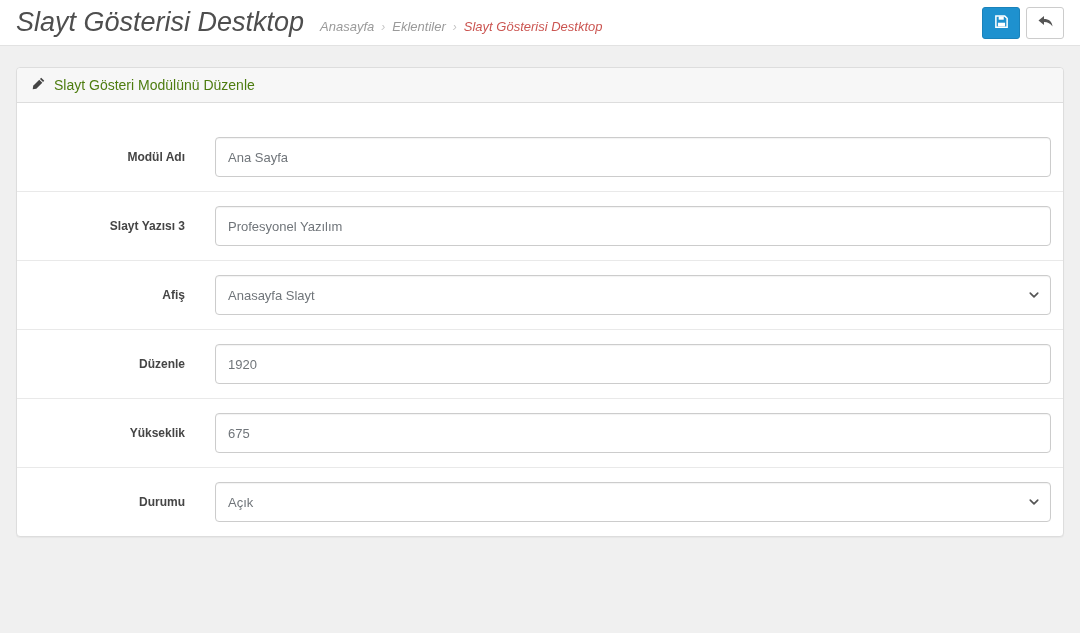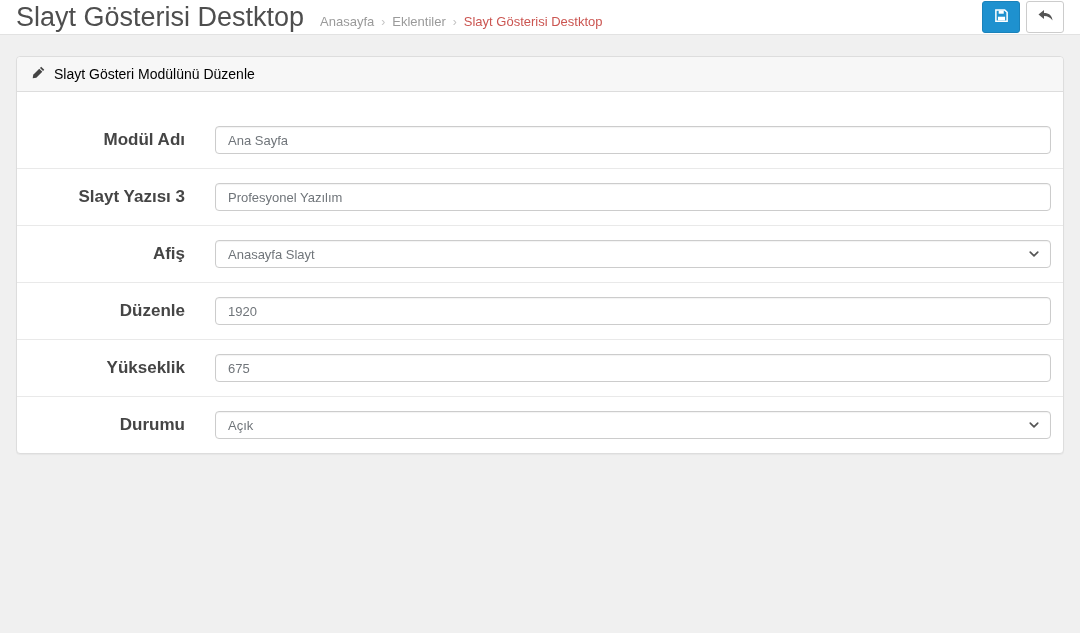--- a/index.html
+++ b/index.html
@@ -5,26 +5,27 @@
   * { box-sizing: border-box; margin: 0; padding: 0; }
   html, body { width: 1080px; height: 633px; overflow: hidden; }
   body {
     font-family: "Liberation Sans", sans-serif;
     background: #f0f0f0;
     color: #444;
   }
 
   
   .topbar {
-    height: 35px;
+    height: 46px;
     background: #fff;
     border-bottom: 1px solid #e2e2e2;
     display: flex;
     align-items: center;
     padding: 0 16px;
+    font-style: italic;
   }
   .page-title {
     font-size: 27px;
     font-weight: 300;
     color: #4e4e4e;
     margin-right: 16px;
     white-space: nowrap;
   }
   .breadcrumb {
     display: flex;
@@ -71,46 +72,46 @@
     border: 1px solid #ddd;
     border-radius: 4px;
     box-shadow: 0 1px 1px rgba(0,0,0,.04);
   }
   .panel-heading {
     background: #f7f7f7;
     border-bottom: 1px solid #ddd;
     border-radius: 4px 4px 0 0;
     padding: 9px 15px;
     font-size: 14px;
-    color: #000000;
+    color: #4d7c0f;
     display: flex;
     align-items: center;
     gap: 9px;
   }
   .panel-body { padding-top: 20px; }
 
   .form-row {
     display: flex;
     align-items: center;
     padding: 14px 12px 14px 18px;
   }
   .form-row + .form-row { border-top: 1px solid #e9e9e9; }
   .control-label {
     flex: 0 0 150px;
     text-align: right;
     margin-right: 30px;
-    font-size: 17px;
+    font-size: 12px;
     font-weight: bold;
     color: #454545;
   }
   .field { flex: 1; position: relative; }
   .field input[type="text"],
   .field select {
     width: 100%;
-    height: 28px;
+    height: 40px;
     border: 1px solid #ccc;
     border-radius: 4px;
     padding: 0 12px;
     font-size: 13px;
     font-family: "Liberation Sans", sans-serif;
     color: #70757a;
     background: #fff;
     box-shadow: inset 0 1px 1px rgba(0,0,0,.05);
     outline: none;
   }

